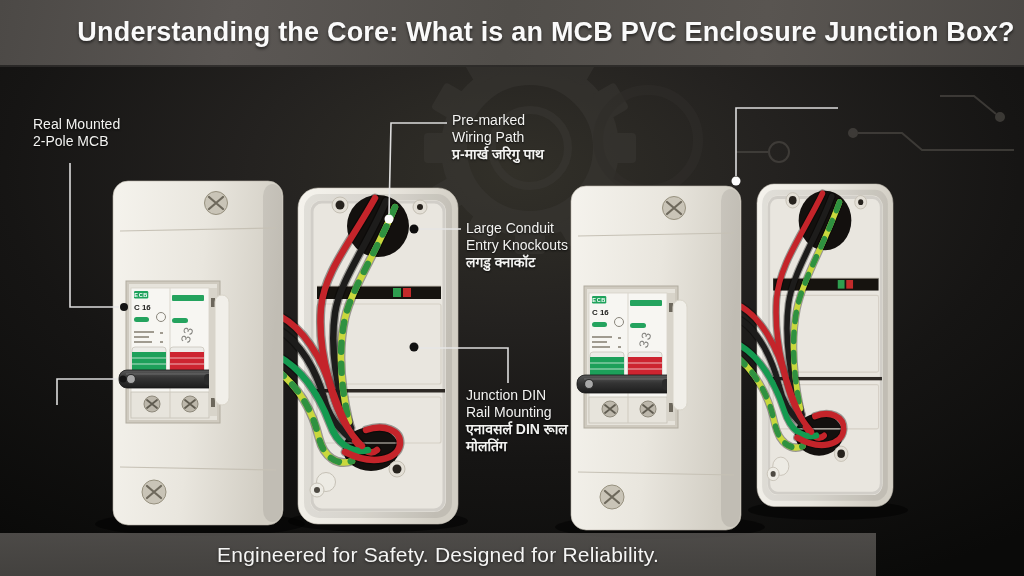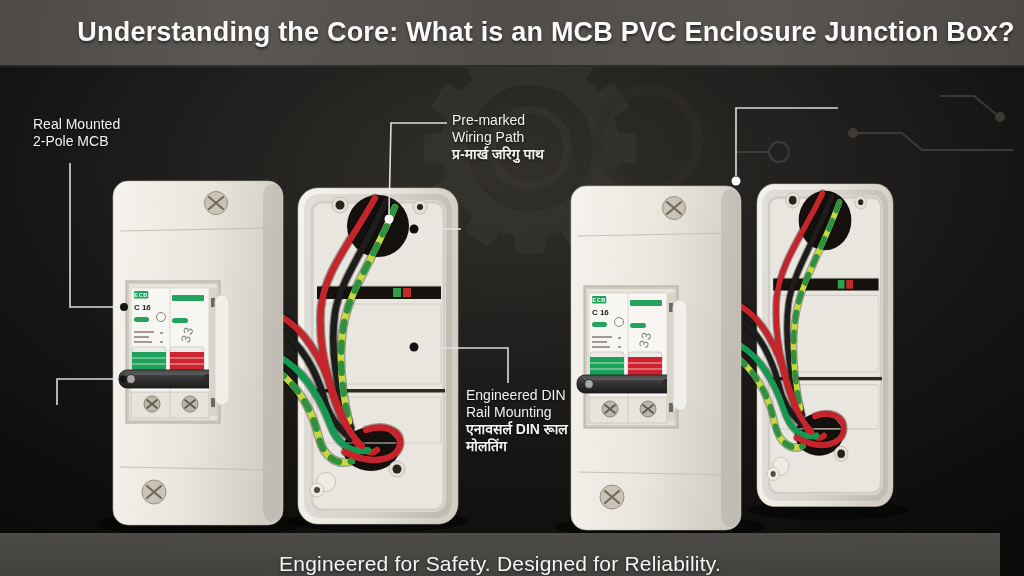--- a/index.html
+++ b/index.html
@@ -15,22 +15,22 @@
     display:flex;align-items:center;justify-content:center;
     background:linear-gradient(100deg,#4c4946 0%,#5b5754 22%,#514e4a 48%,#595551 72%,#4a4744 100%);
     border-bottom:2px solid rgba(0,0,0,.45);
     padding-left:34px;
   }
   .top-banner span{
     color:#fafafa;font-size:27px;font-weight:600;letter-spacing:.2px;
     text-shadow:0 2px 3px rgba(0,0,0,.55);white-space:nowrap;
   }
   .bottom-banner{
-    position:absolute;left:0;top:533px;width:1000px;height:43px;
-    display:flex;align-items:flex-end;justify-content:center;
+    position:absolute;left:0;top:533px;width:876px;height:43px;
+    display:flex;align-items:center;justify-content:center;
     background:linear-gradient(180deg,rgba(95,92,89,.78),rgba(72,70,67,.92));
   }
   .bottom-banner span{
     color:#f5f5f4;font-size:21px;font-weight:500;letter-spacing:.2px;
     text-shadow:0 1px 3px rgba(0,0,0,.6);white-space:nowrap;
   }
   
   .callout{
     position:absolute;color:#f3f3f1;font-size:14px;line-height:17px;font-weight:500;
     text-shadow:0 1px 2px rgba(0,0,0,.75);white-space:nowrap;
@@ -269,23 +269,28 @@
     <span>Real Mounted</span>
     <span>2-Pole MCB</span>
   </div>
 
   <div class="callout" style="left:452px;top:112px;">
     <span>Pre-marked</span>
     <span>Wiring Path</span>
     <span class="hindi">प्र-मार्ख जरिगु पाथ</span>
   </div>
 
+  <div class="callout" style="left:466px;top:220px;">
+    <span>Large Conduit</span>
+    <span>Entry Knockouts</span>
+    <span class="hindi">लगडु क्नाकॉट</span>
+  </div>
 
   <div class="callout" style="left:466px;top:387px;">
-    <span>Engineered DIN</span>
+    <span>Junction DIN</span>
     <span>Rail Mounting</span>
     <span class="hindi">एनावसर्ल DIN रूाल</span>
     <span class="hindi">मोलतिंग</span>
   </div>
 
 
 
   <div class="mcb-logo" style="left:134px;top:291px;">ECB</div>
   <div class="mcb-rating" style="left:134px;top:304px;">C 16</div>
   <div class="mcb-pole" style="left:179px;top:328px;">33</div>

